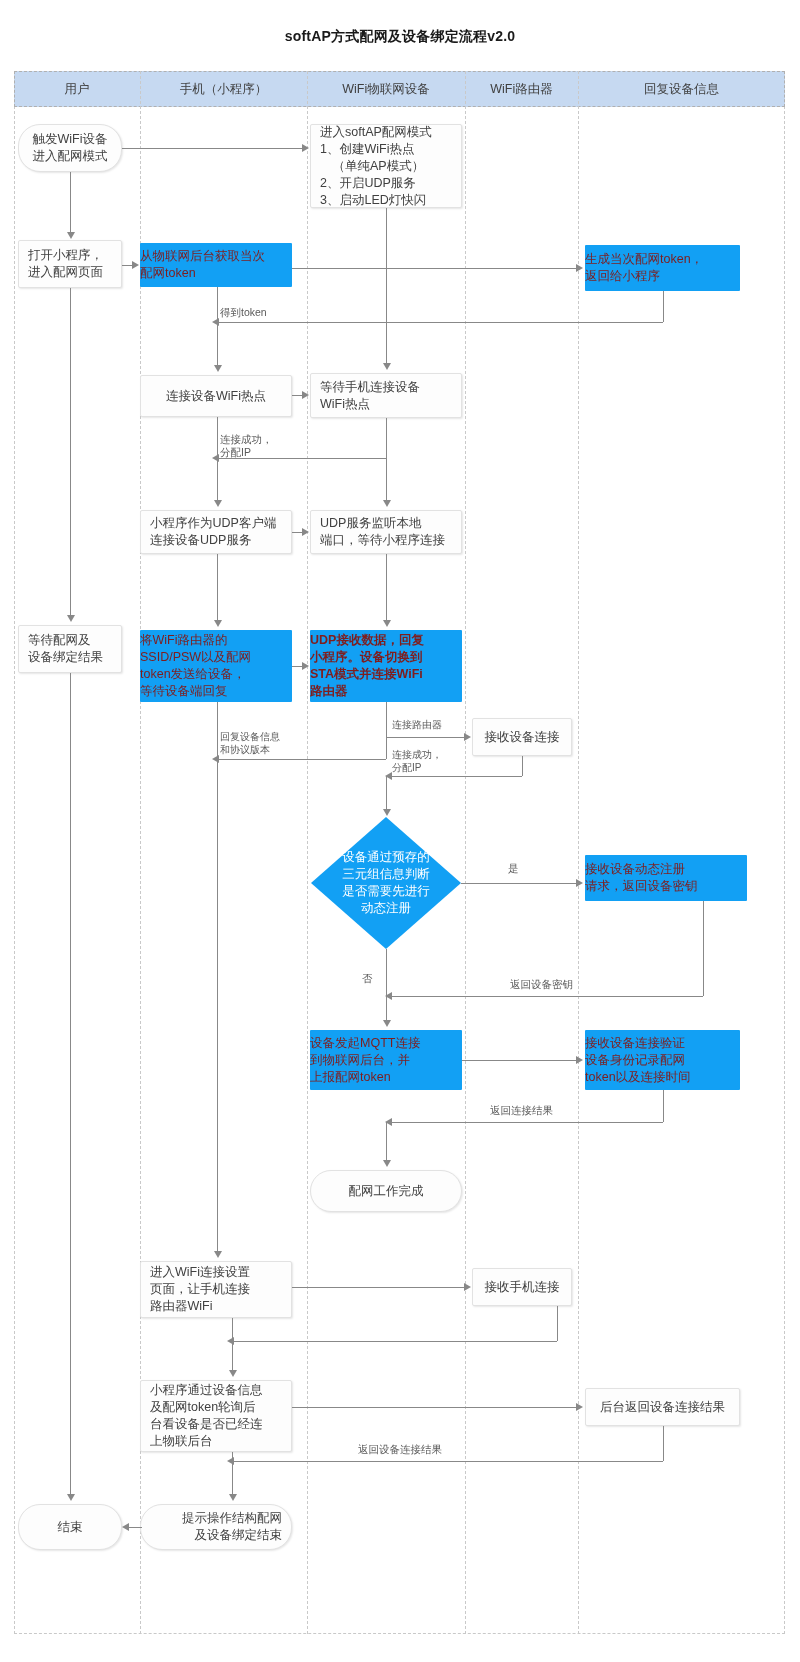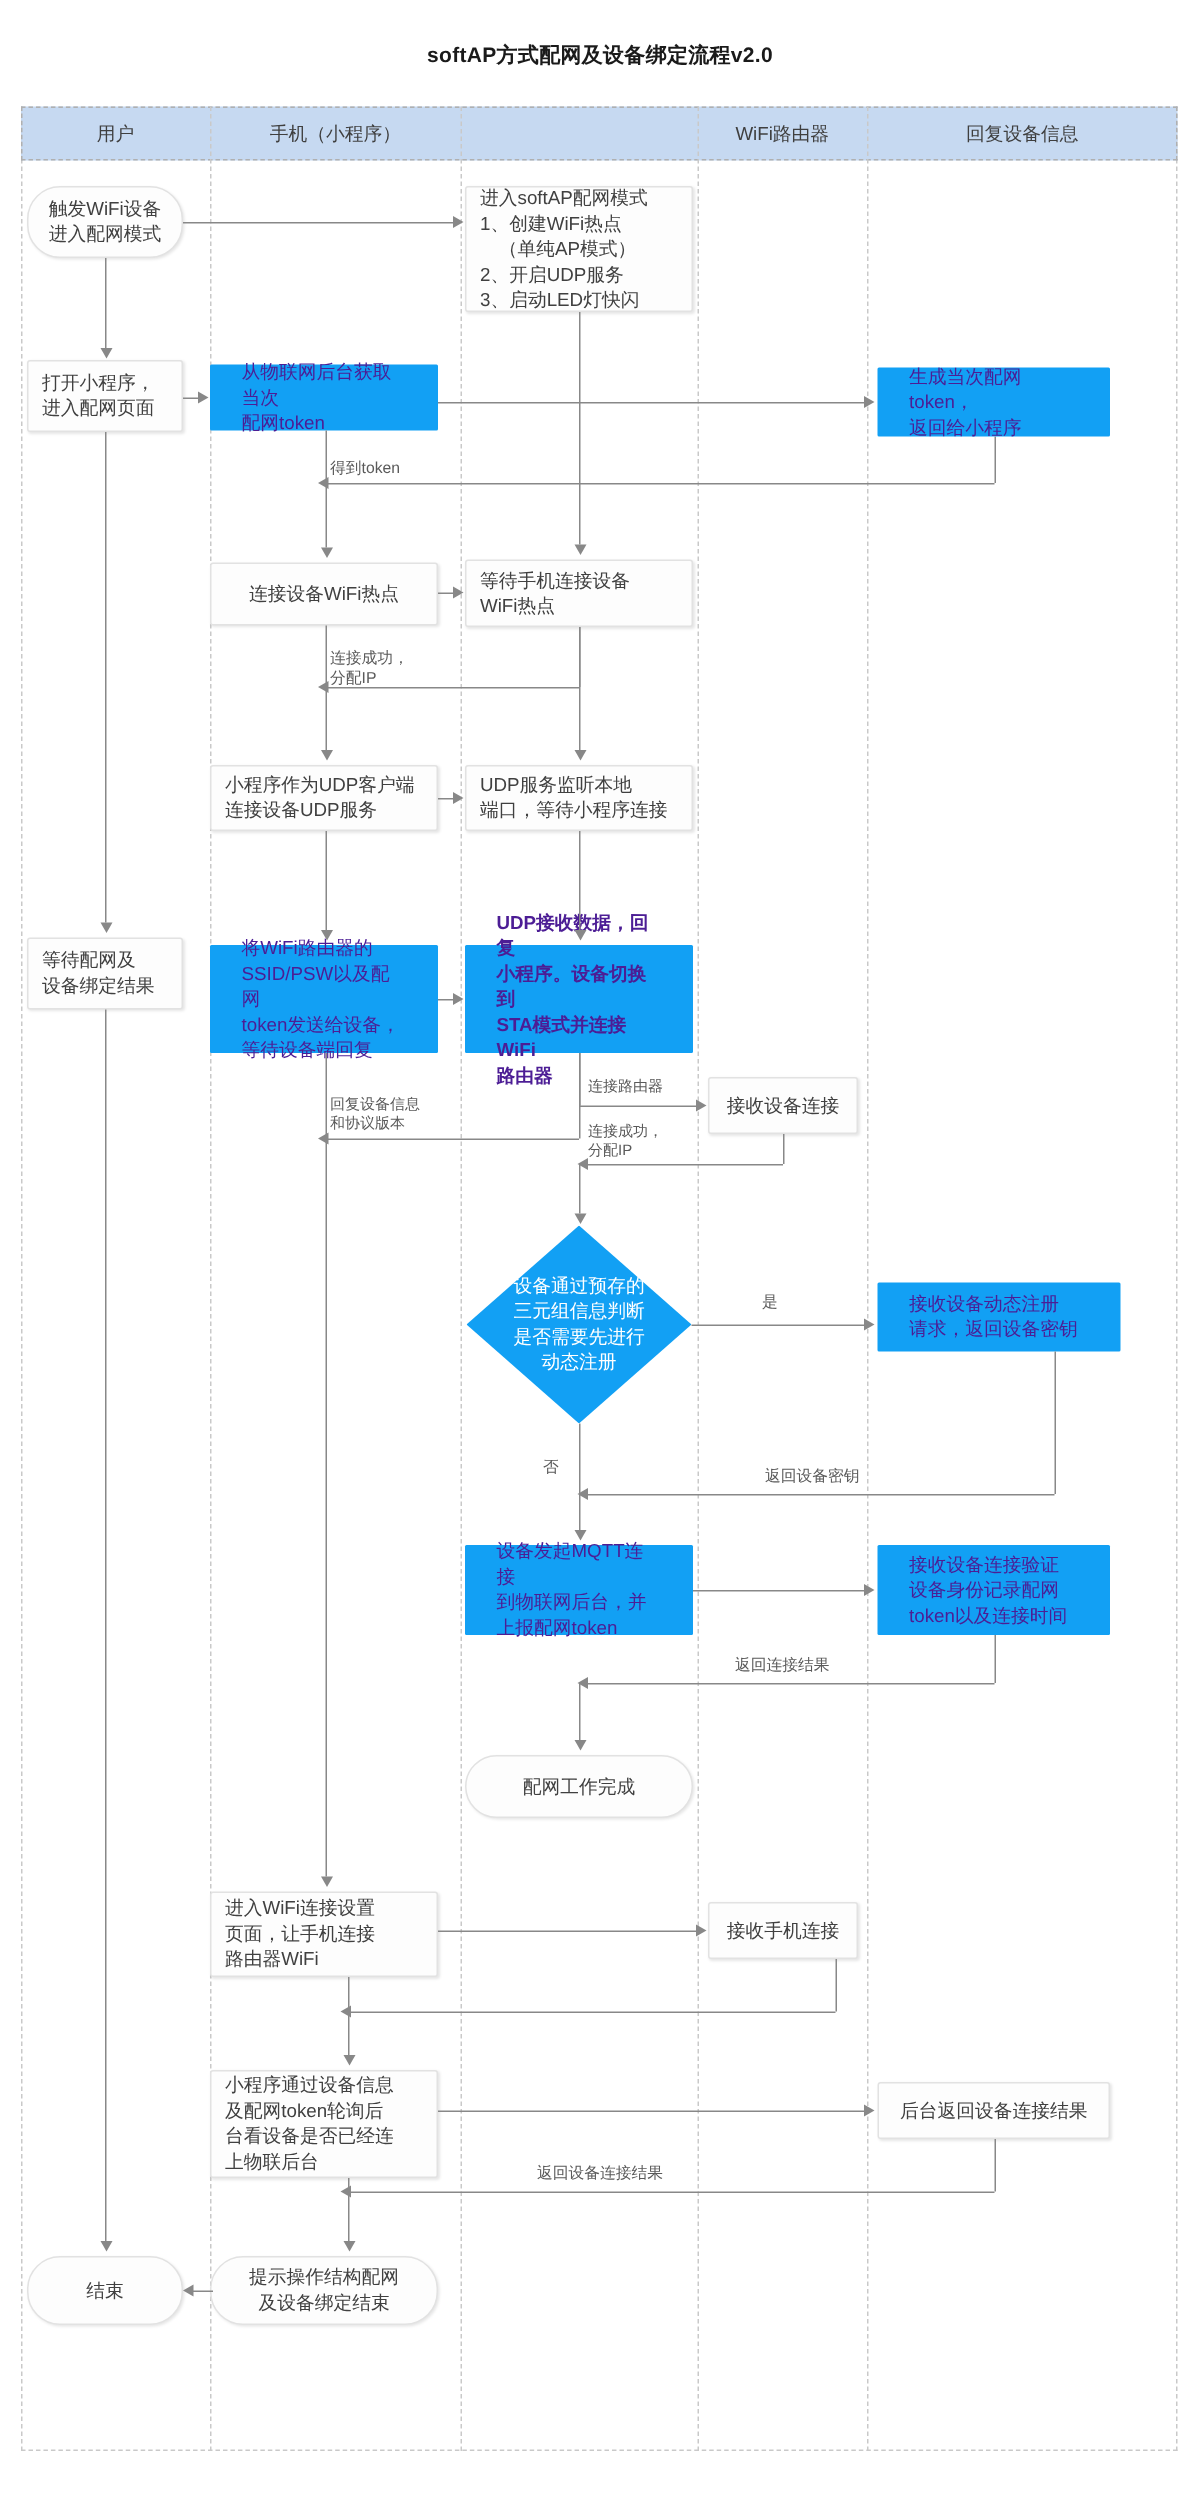--- a/index.html
+++ b/index.html
@@ -20,21 +20,21 @@
   .lane-head{position:absolute;top:71px;height:36px;line-height:36px;text-align:center;
     font-size:12.5px;color:#3f3f3f;}
 
   
   .node{position:absolute;box-sizing:border-box;display:flex;align-items:center;
     font-size:12.5px;line-height:17px;}
   .node .txt{width:100%;}
   .rect{background:#fdfdfd;border:1px solid #e2e2e2;border-radius:2px;
     box-shadow:1px 1px 2px rgba(0,0,0,.10);padding:7px 9px;color:#404040;}
   .rect.center{justify-content:center;text-align:center;}
-  .blue{background:#12a0f4;border:none;border-radius:1px;color:#4c1d95;padding:7px 21px;
+  .blue{background:#12a0f4;border:none;border-radius:1px;color:#7f1d1d;padding:7px 0;
     box-shadow:none;}
   .round{background:#fdfdfd;border:1px solid #e2e2e2;border-radius:22px;
     box-shadow:1px 1px 2px rgba(0,0,0,.10);padding:7px 9px;color:#404040;
     justify-content:center;text-align:center;}
   .diamond{position:absolute;}
   .diamond .dshape{position:absolute;inset:0;background:#12a0f4;
     clip-path:polygon(50% 0,100% 50%,50% 100%,0 50%);}
   .diamond .dtxt{position:absolute;inset:0;display:flex;align-items:center;
     justify-content:center;color:#fff;font-size:12.5px;line-height:17px;text-align:center;}
 
@@ -59,20 +59,21 @@
   <div id="lane-frame"></div>
   <div id="header-band"></div>
 
   <div class="lane-div" style="left:140px"></div>
   <div class="lane-div" style="left:307px"></div>
   <div class="lane-div" style="left:465px"></div>
   <div class="lane-div" style="left:578px"></div>
 
   <div class="lane-head" style="left:14px;width:126px">用户</div>
   <div class="lane-head" style="left:140px;width:167px">手机（小程序）</div>
+  <div class="lane-head" style="left:307px;width:158px">WiFi物联网设备</div>
   <div class="lane-head" style="left:465px;width:113px">WiFi路由器</div>
   <div class="lane-head" style="left:578px;width:207px">回复设备信息</div>
 
   <div class="node round" style="left:18px;top:124px;width:104px;height:48px">
     <div class="txt" style="white-space: pre-line;">触发WiFi设备
 进入配网模式</div>
   </div>
 
   <div class="node rect" style="left:18px;top:240px;width:104px;height:48px">
     <div class="txt" style="white-space: pre-line;">打开小程序，
@@ -116,21 +117,21 @@
   </div>
 
   <div class="node rect" style="left:140px;top:1380px;width:152px;height:72px">
     <div class="txt" style="white-space: pre-line;">小程序通过设备信息
 及配网token轮询后
 台看设备是否已经连
 上物联后台</div>
   </div>
 
   <div class="node round" style="left:140px;top:1504px;width:152px;height:46px">
-    <div class="txt" style="white-space: pre-line;">提示操作结构配网
+    <div class="txt" style="white-space: pre-line; text-align: right;">提示操作结构配网
 及设备绑定结束</div>
   </div>
 
   <div class="node rect" style="left:310px;top:124px;width:152px;height:84px">
     <div class="txt" style="white-space: pre-line;">进入softAP配网模式
 1、创建WiFi热点
 　（单纯AP模式）
 2、开启UDP服务
 3、启动LED灯快闪</div>
   </div>

